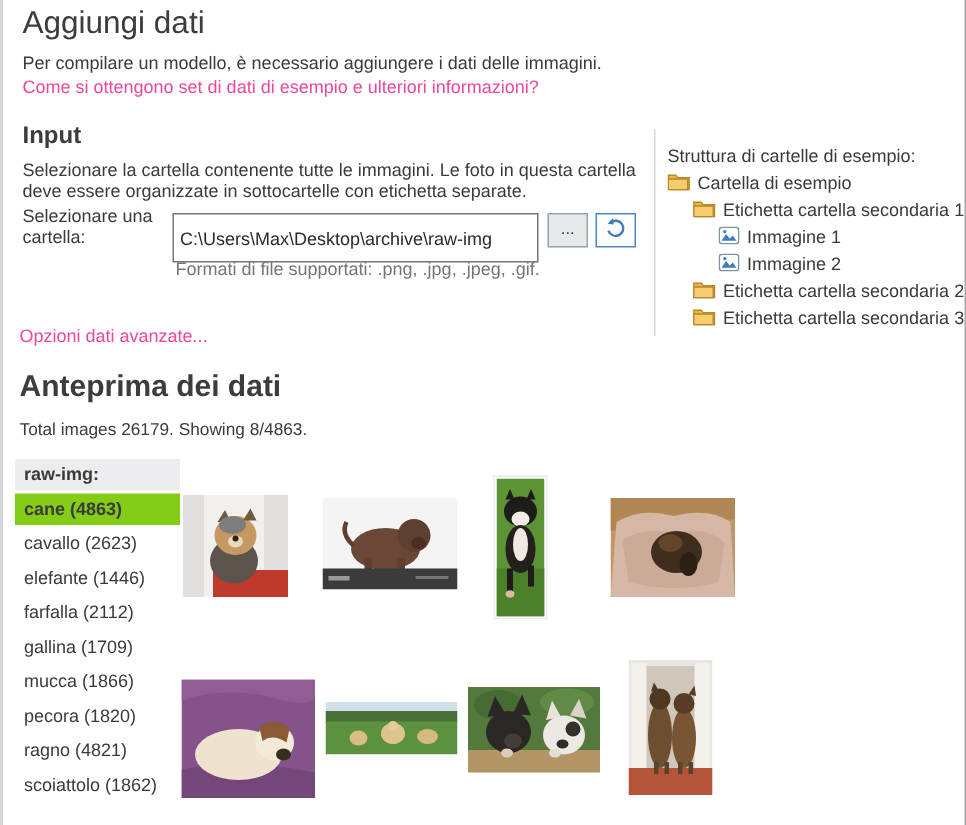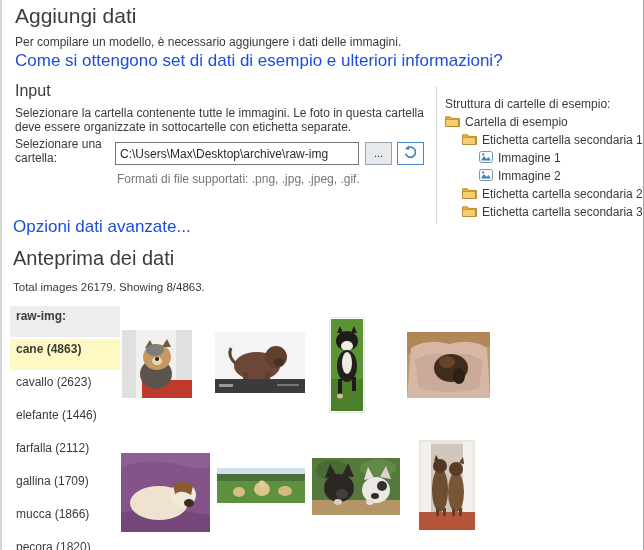--- a/index.html
+++ b/index.html
@@ -6,28 +6,28 @@
   html,body { background:#fff; }
   body { font-family:"Liberation Sans", sans-serif; color:#3a3a3a; }
   .app {
     position:relative; width:644px; height:550px; background:#fff;
     border-left:2px solid #d6d6d6; border-right:1px solid #a9a9a9;
     overflow:hidden;
   }
   .abs { position:absolute; }
   .page-title { left:13px; top:4px; font-size:21px; font-weight:400; color:#3c3c3c; }
   .subtitle { left:13px; top:35px; font-size:12px; }
-  .link { color:#1d4ed8; font-size:17px; cursor:pointer; text-decoration:none; }
+  .link { color:#ec4899; font-size:12px; cursor:pointer; text-decoration:none; }
   .help-link { left:13px; top:51px; }
-  .section-h { font-size:16px; font-weight:400; color:#3c3c3c; }
+  .section-h { font-size:16px; font-weight:700; color:#3c3c3c; }
   .input-h { left:13px; top:82px; }
   .input-desc { left:13px; top:106px; width:424px; font-size:12px; line-height:14px; }
   .folder-label { left:13px; top:137px; width:96px; font-size:12px; line-height:14px; }
   .path-input {
-    left:113px; top:142px; width:244px; height:23px;
+    left:113px; top:142px; width:244px; height:33px;
     border:1px solid #767676; font-family:"Liberation Sans",sans-serif;
     font-size:12px; padding:2px 4px; color:#2a2a2a; background:#fff;
   }
   .browse-btn {
     left:363px; top:142px; width:27px; height:23px;
     background:#e7eaec; border:1px solid #99a3ad; font-size:11px;
     color:#333; cursor:pointer; line-height:19px; text-align:center;
   }
   .refresh-btn {
     left:395px; top:142px; width:27px; height:23px;
@@ -37,23 +37,23 @@
   .formats-hint { left:115px; top:172px; font-size:12px; color:#757575; }
   .v-divider { left:434px; top:86px; width:1px; height:138px; background:#d9d9d9; }
   .adv-link { left:11px; top:217px; }
   .struct-h { left:443px; top:97px; font-size:12px; }
   .tree { left:443px; top:113px; }
   .tree-row { display:flex; align-items:center; height:18px; font-size:12px; gap:5px; white-space:nowrap; }
   .lvl1 { padding-left:17px; } .lvl2 { padding-left:34px; }
   .preview-h { left:11px; top:247px; font-size:20px; }
   .summary { left:11px; top:281px; font-size:11.5px; }
   .cat-list { left:8px; top:306px; width:110px; }
-  .cat-row { height:31px; margin-bottom:2px; line-height:21px; padding-left:6px; font-size:12px; cursor:pointer; }
+  .cat-row { height:21px; margin-bottom:2px; line-height:21px; padding-left:6px; font-size:12px; cursor:pointer; }
   .cat-header { background:#ededef; font-weight:bold; cursor:default; }
-  .cat-row.selected { background:#fef9c3; font-weight:bold; }
+  .cat-row.selected { background:#84cc16; font-weight:bold; }
   .thumb { position:absolute; display:block; }
   .thumb svg { display:block; }
   .t3 { border:1px solid #ececec; background:#fff; padding:1px; }
 </style>
 </head>
 <body>
 
 <div class="app">
 
   <div class="abs page-title">Aggiungi dati</div>

